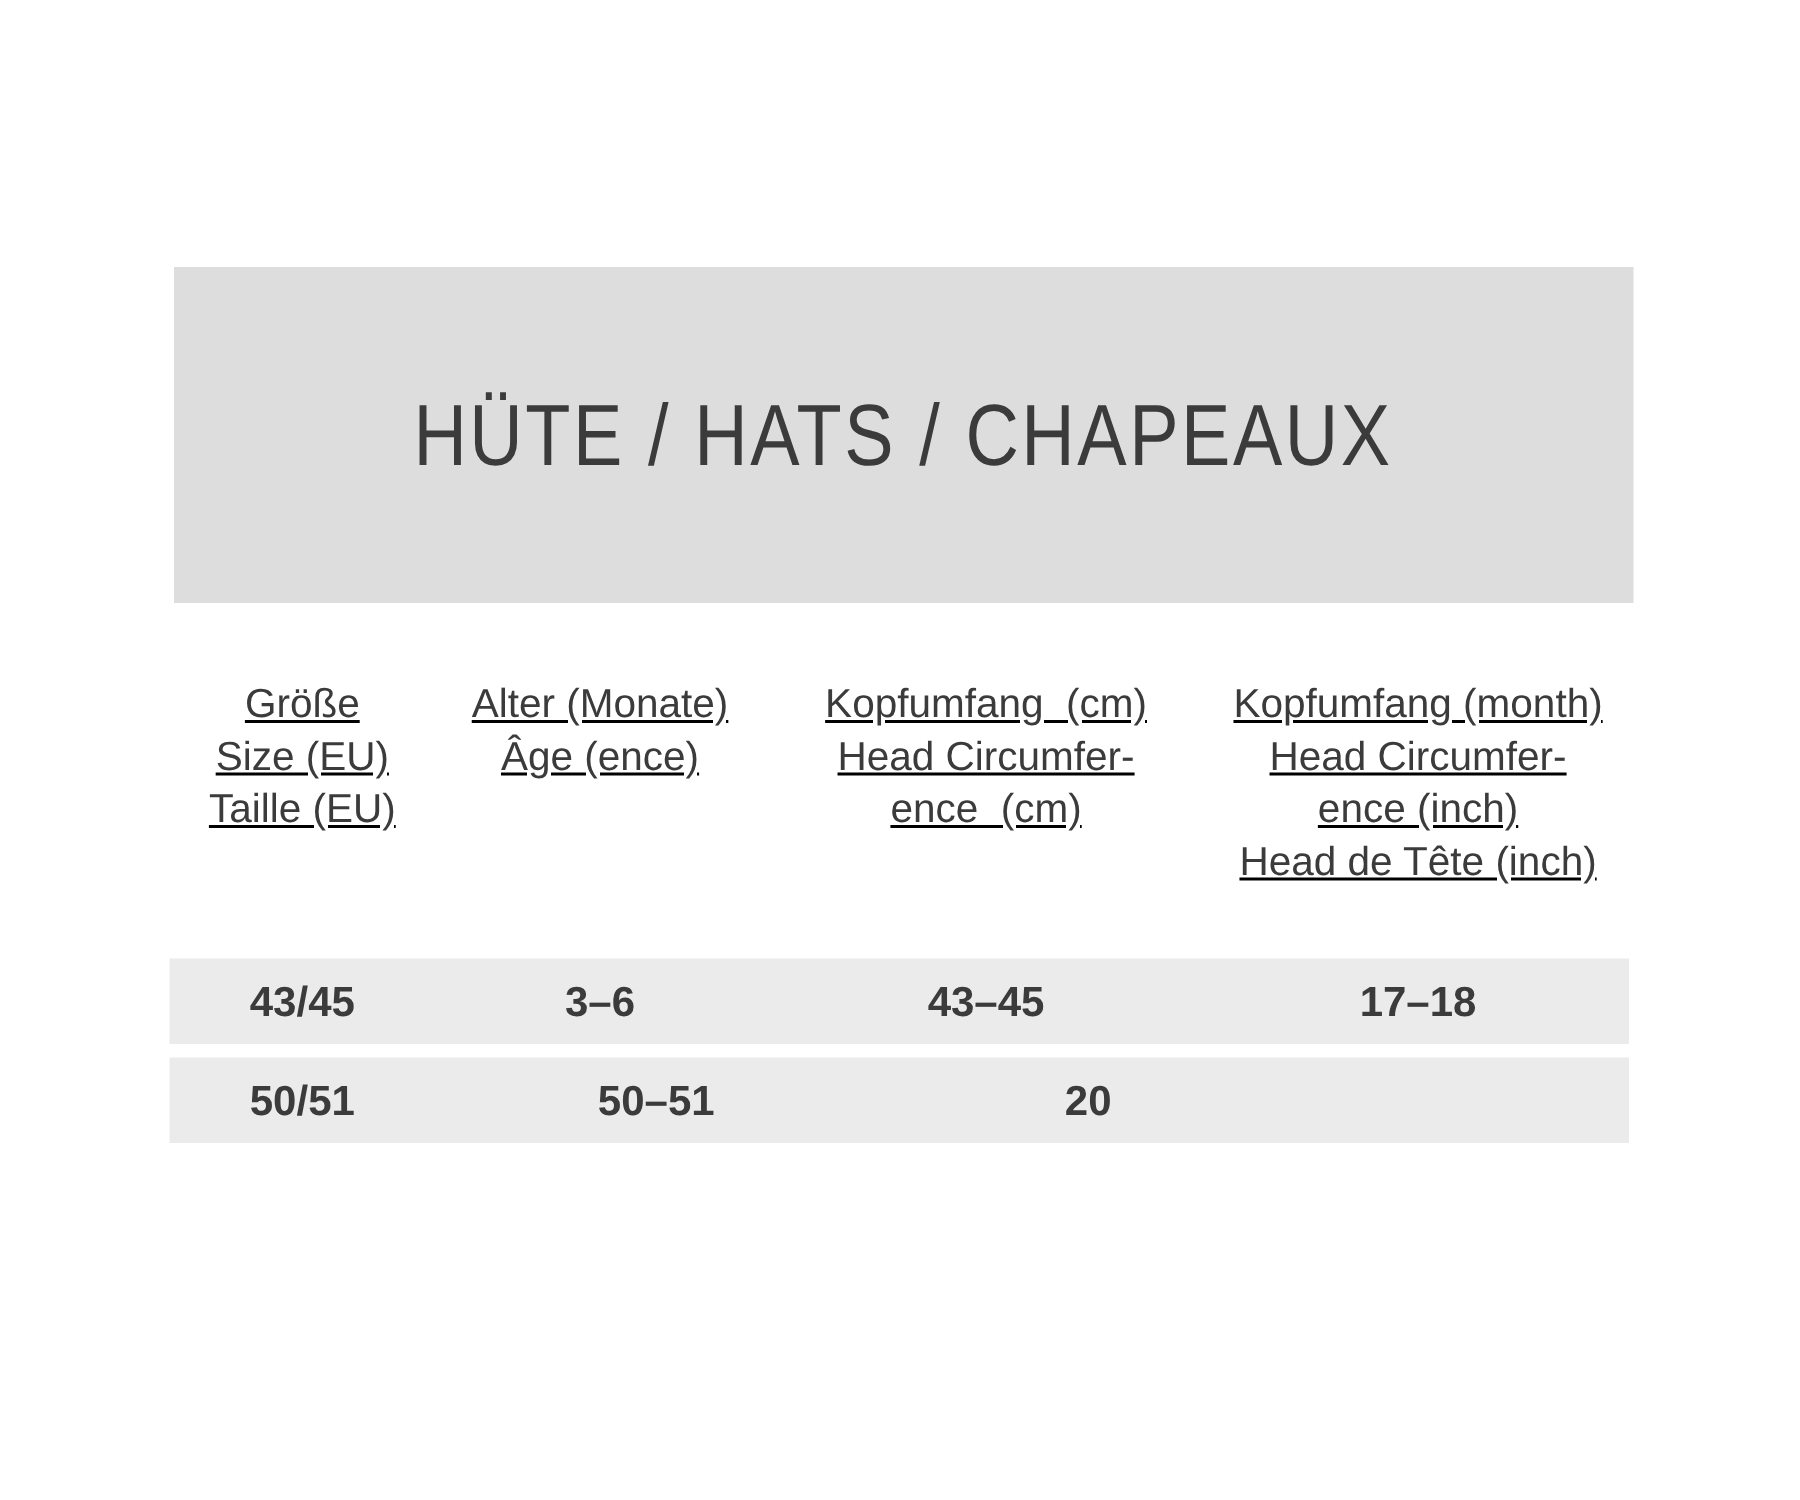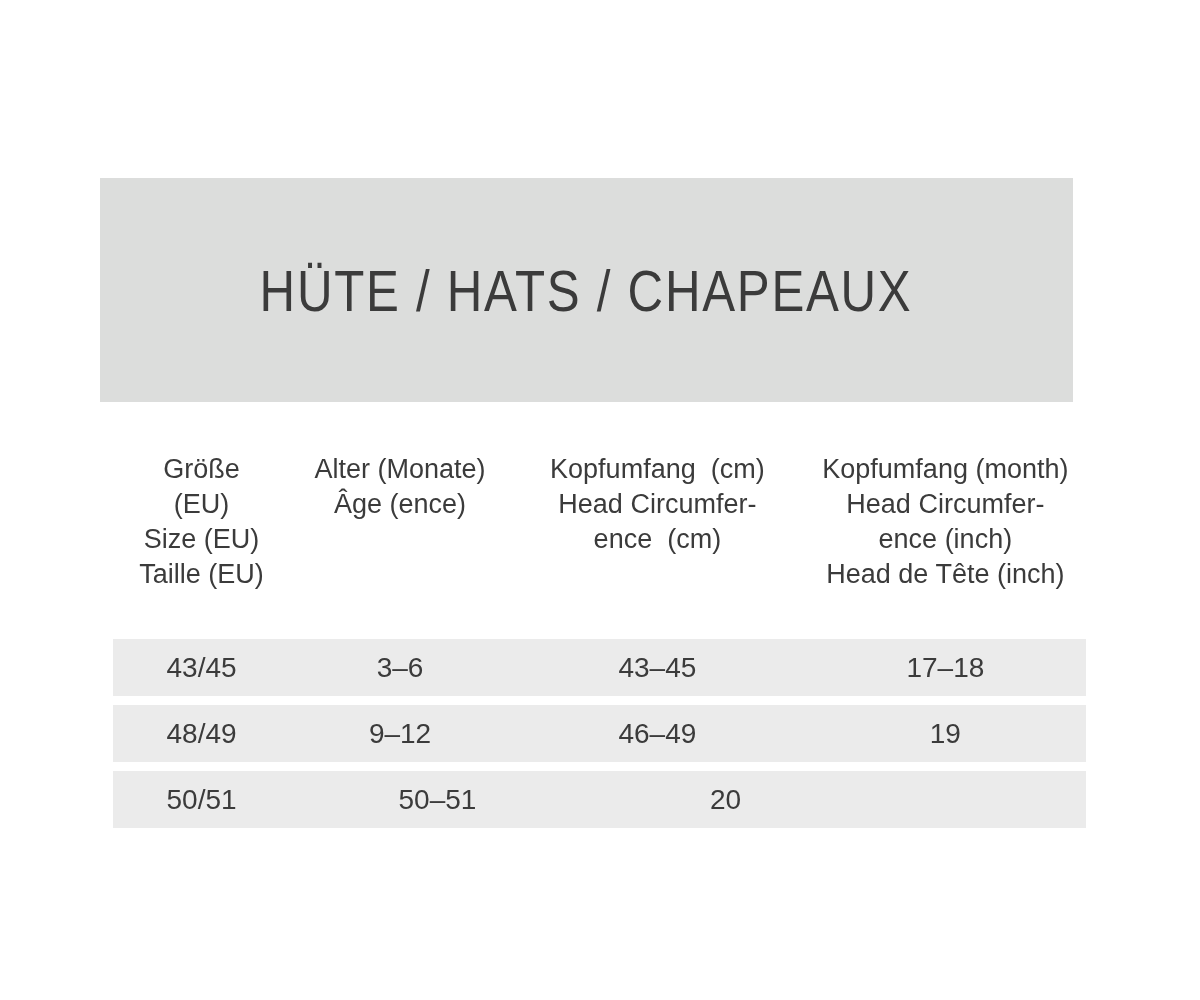--- a/index.html
+++ b/index.html
@@ -11,21 +11,21 @@
   .page {
     position: relative;
     width: 1200px;
     height: 1000px;
     background: var(--page-bg, #ffffff);
     overflow: hidden;
   }
   
   .banner {
     position: absolute;
-    left: 100px;
+    left: 116px;
     top: 178px;
     width: 973px;
     height: 224px;
     background: var(--banner-bg, #dcdddc);
     display: flex;
     align-items: center;
     justify-content: center;
   }
   .title {
     font-size: 58px;
@@ -42,20 +42,21 @@
   .c3 { width: 30.3%; }
   .c4 { width: 28.9%; }
   
   .header-row {
     position: absolute;
     left: 113px;
     top: 452px;
     width: 973px;
     display: flex;
     align-items: flex-start;
+    text-decoration: underline;
   }
   .header-col {
     text-align: center;
     color: var(--text-color, #3b3b3b);
     font-size: 27px;
     line-height: 35px;
     font-weight: 400;
   }
   .header-line {
     white-space: pre-wrap;
@@ -71,36 +72,35 @@
     height: 57px;
     margin-bottom: 9px;
     background: var(--row-bg, #ebebeb);
     display: flex;
     align-items: center;
   }
   .cell {
     text-align: center;
     font-size: 28px;
     color: var(--text-color, #3b3b3b);
-    font-weight: 400;
+    font-weight: 700;
   }
 </style>
 </head>
 <body>
 
 <div class="page">
 
   <div class="banner">
     <div class="title">HÜTE / HATS / CHAPEAUX</div>
   </div>
 
   <div class="header-row">
     <div class="header-col c1">
       <div class="header-line">Größe</div>
-      <div class="header-line">(EU)</div>
       <div class="header-line">Size (EU)</div>
       <div class="header-line">Taille (EU)</div>
     </div>
     <div class="header-col c2">
       <div class="header-line">Alter (Monate)</div>
       <div class="header-line">Âge (ence)</div>
     </div>
     <div class="header-col c3">
       <div class="header-line">Kopfumfang  (cm)</div>
       <div class="header-line">Head Circumfer-</div>
@@ -115,25 +115,19 @@
   </div>
 
   <div class="rows">
     <div class="row">
       <div class="cell c1">43/45</div>
       <div class="cell c2">3–6</div>
       <div class="cell c3">43–45</div>
       <div class="cell c4">17–18</div>
     </div>
     <div class="row">
-      <div class="cell c1">48/49</div>
-      <div class="cell c2">9–12</div>
-      <div class="cell c3">46–49</div>
-      <div class="cell c4">19</div>
-    </div>
-    <div class="row">
       <div class="cell c1">50/51</div>
       <div class="cell c3">50–51</div>
       <div class="cell c4">20</div>
     </div>
   </div>
 
 </div>
 
 </body></html>

